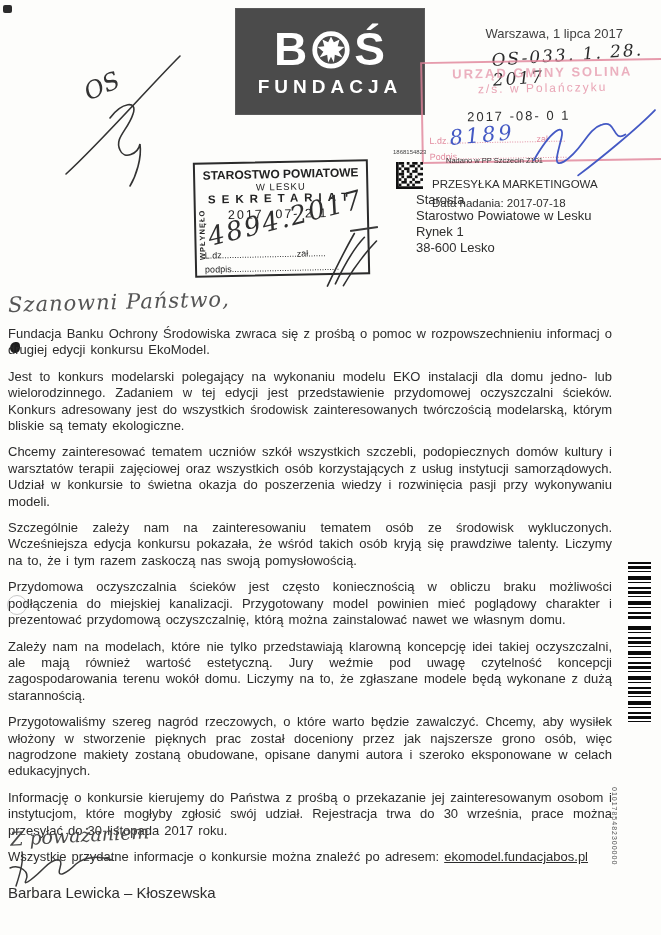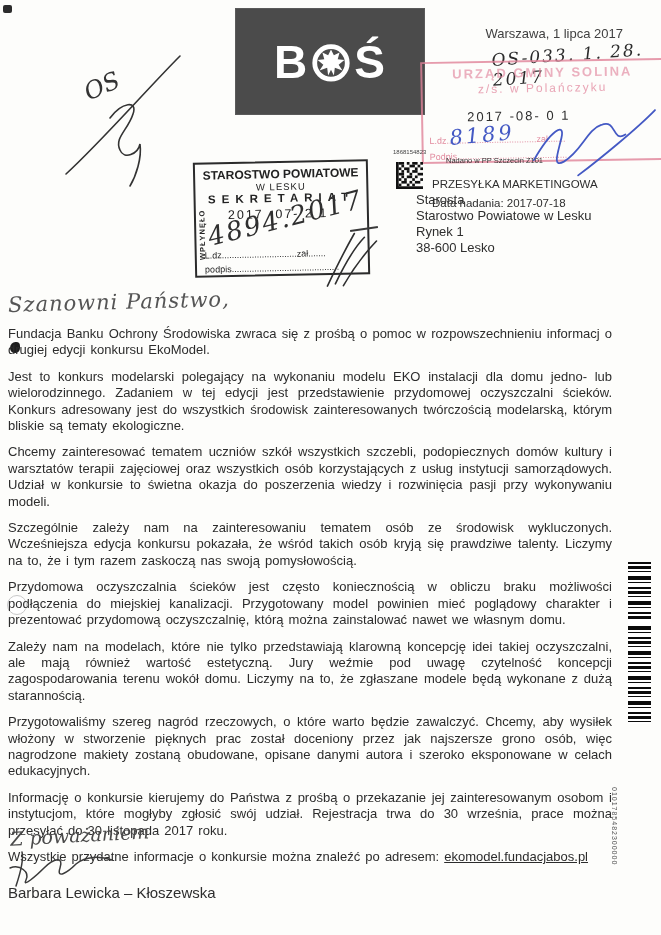--- a/index.html
+++ b/index.html
@@ -102,20 +102,21 @@
 
   <div class="abs logo">
     <div class="logo-line1">
       <span>B</span>
       <svg width="44" height="46" viewBox="0 0 46 46" style="margin:0 1px;">
         <circle cx="23" cy="24" r="17" fill="none" stroke="#ffffff" stroke-width="5"></circle>
         <path d="M23,10 L26,16 L32,13 L30,20 L37,21 L31,26 L35,32 L27,29 L26,37 L23,31 L20,37 L19,29 L11,32 L15,26 L9,21 L16,20 L14,13 L20,16 Z" fill="#ffffff"></path>
       </svg>
       <span>Ś</span>
     </div>
+    <div class="logo-line2">FUNDACJA</div>
   </div>
 
   <div class="abs dateline">Warszawa, 1 lipca 2017</div>
 
   <div class="abs hand hw-ref">OS-033. 1. 28. 2017</div>
 
   <div class="abs stamp-gmina">
     <div class="abs gm1">URZĄD GMINY SOLINA</div>
     <div class="abs gm2">z/s. w Polańczyku</div>
     <div class="abs gm-date">2017 -08- 0 1</div>

